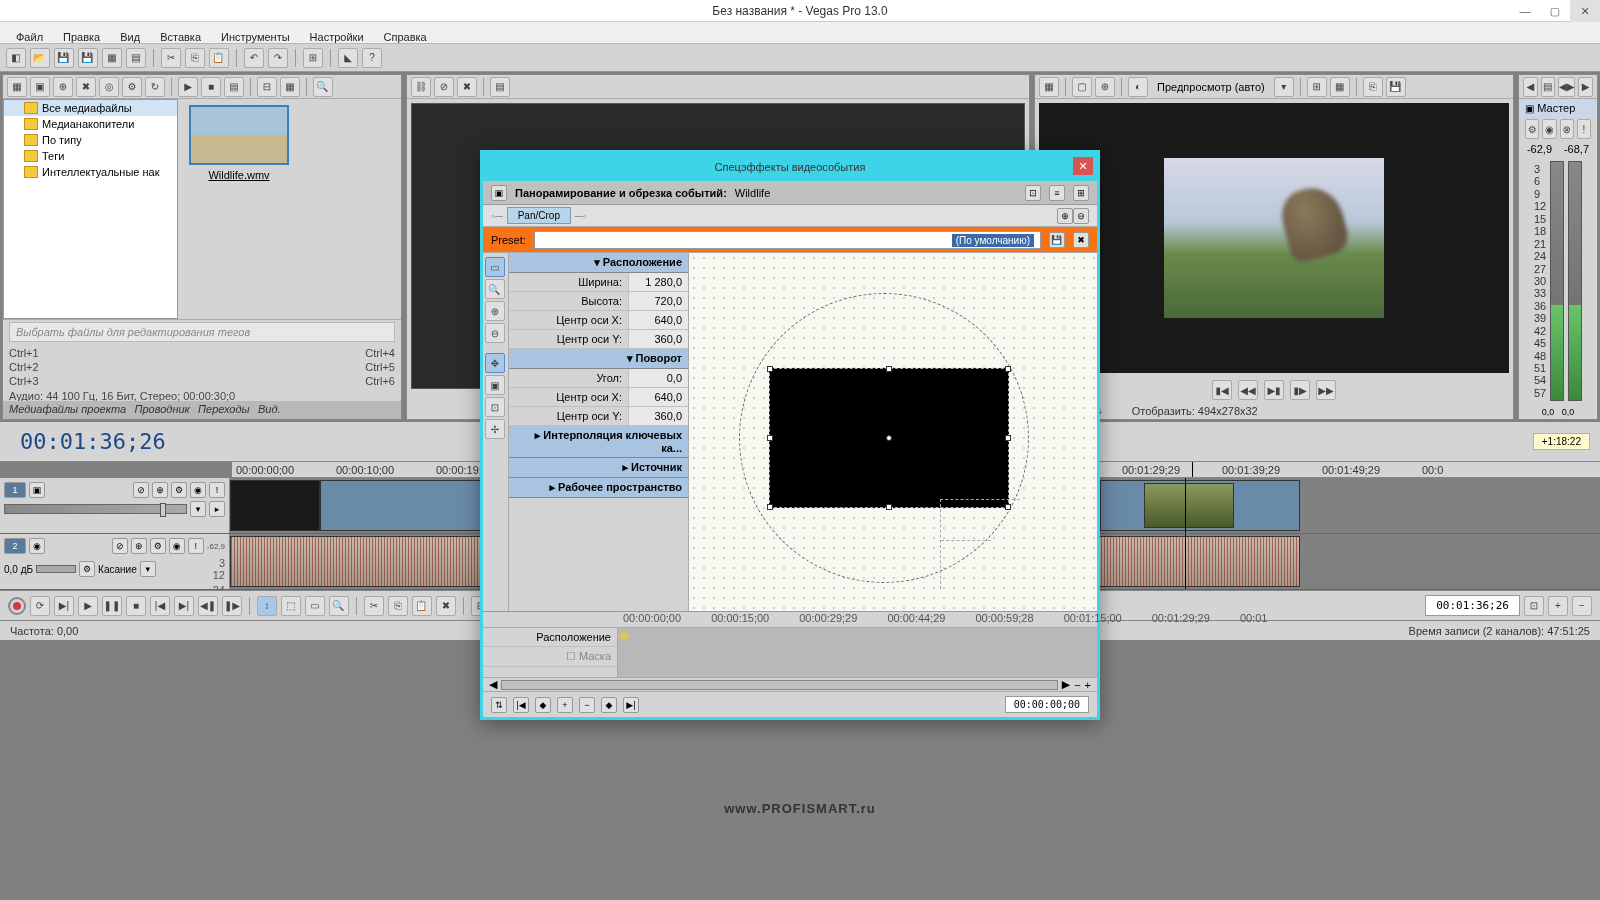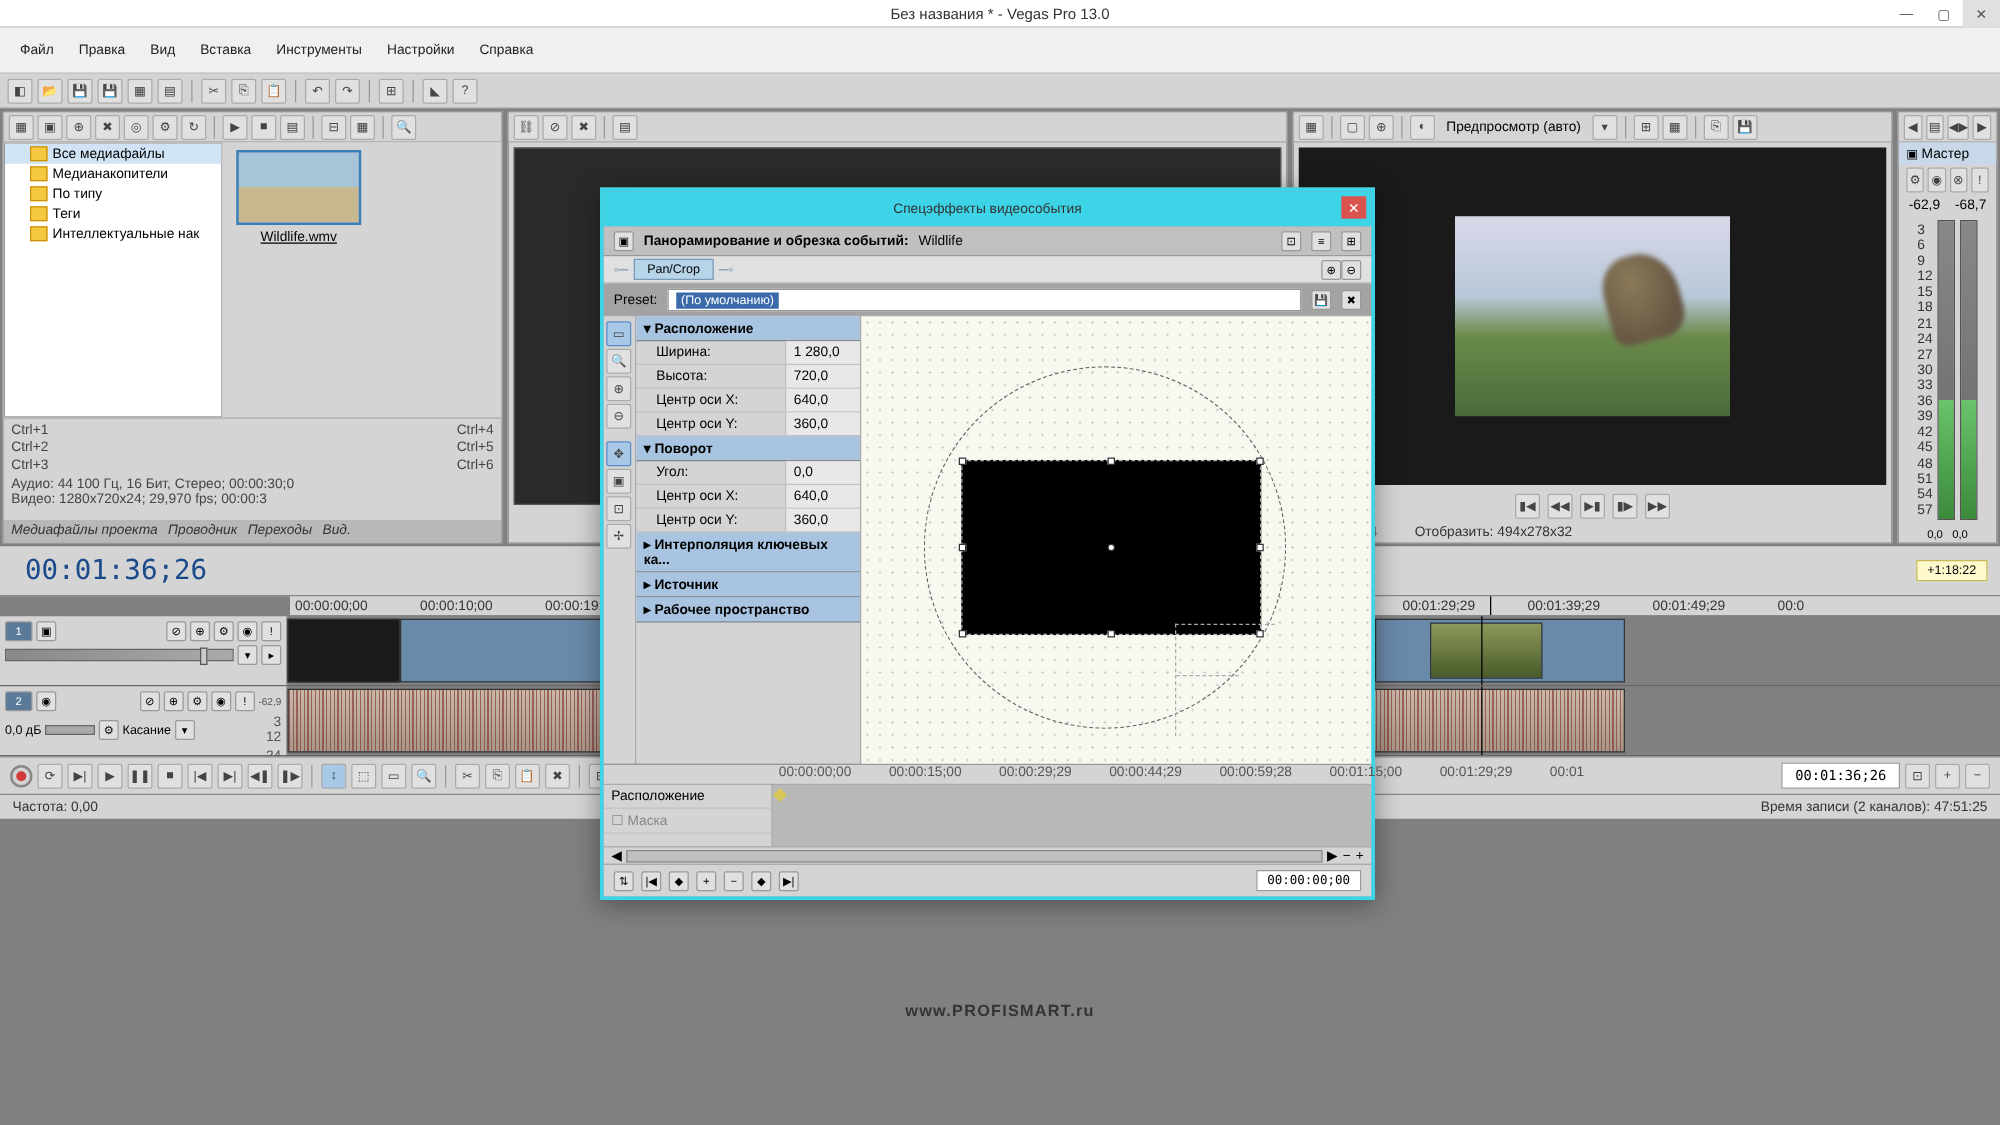--- a/index.html
+++ b/index.html
@@ -2,21 +2,21 @@
 <html><head>
 <meta charset="utf-8">
 <style>
 * { margin:0; padding:0; box-sizing:border-box; font-family:'Segoe UI',Tahoma,sans-serif; font-size:11px; }
 body { background:#808080; width:1600px; height:900px; overflow:hidden; position:relative; }
 .titlebar { height:22px; background:#fff; display:flex; align-items:center; justify-content:center; position:relative; border-bottom:1px solid #ccc; }
 .titlebar .caption { color:#333; font-size:12px; }
 .titlebar .winbtns { position:absolute; right:0; top:0; display:flex; }
 .titlebar .winbtns div { width:30px; height:22px; display:flex; align-items:center; justify-content:center; color:#555; cursor:pointer; }
 .titlebar .winbtns .close { background:#e0e0e0; }
-.menubar { height:22px; background:#f0f0f0; display:flex; align-items:center; padding:18px 8px; gap:4px; border-bottom:1px solid #b8b8b8; }
+.menubar { height:22px; background:#f0f0f0; display:flex; padding:6px 8px; gap:4px; border-bottom:1px solid #b8b8b8; }
 .menubar span { padding:3px 8px; color:#222; cursor:pointer; }
 .toolbar { height:28px; background:#d4d4d4; display:flex; align-items:center; padding:0 6px; gap:4px; border-bottom:1px solid #999; }
 .tbtn { width:20px; height:20px; background:#e0e0e0; border:1px solid #aaa; border-radius:2px; display:flex; align-items:center; justify-content:center; cursor:pointer; font-size:10px; color:#444; }
 .sep { width:1px; height:18px; background:#999; margin:0 3px; }
 .workspace { display:flex; height:350px; background:#808080; }
 .panel { background:#d4d4d4; border:1px solid #888; margin:2px; position:relative; display:flex; flex-direction:column; }
 .panel-media { width:400px; }
 .panel-fx { flex:1; }
 .panel-preview { width:480px; }
 .panel-master { width:80px; }
@@ -62,21 +62,21 @@
 .clip-video { background:#1a1a1a; }
 .clip-video2 { background:#6a8aaa; }
 .clip-audio { background:linear-gradient(180deg,#c8b8a8 0%,#a89888 100%); overflow:hidden; }
 .wave { position:absolute; inset:0; background:repeating-linear-gradient(90deg,#8a3a3a 0 1px,transparent 1px 3px); opacity:0.7; }
 .playhead { position:absolute; top:0; bottom:0; width:1px; background:#000; z-index:5; }
 .track.audio .track-head .levels { font-size:8px; color:#555; text-align:right; margin-left:auto; }
 .tl-foot { height:30px; background:#d4d4d4; display:flex; align-items:center; padding:0 8px; gap:4px; border-top:1px solid #888; }
 .status { height:20px; background:#d4d4d4; display:flex; align-items:center; padding:0 10px; font-size:10px; color:#333; justify-content:space-between; border-top:1px solid #888;}
 
 
-.modal { position:absolute; left:480px; top:150px; width:620px; height:570px; background:#a3a3a3; border:3px solid #3dd4e8; box-shadow:0 4px 20px rgba(0,0,0,.4); z-index:100; display:flex; flex-direction:column; }
+.modal { position:absolute; left:480px; top:150px; width:620px; height:570px; background:#f97316; border:3px solid #3dd4e8; box-shadow:0 4px 20px rgba(0,0,0,.4); z-index:100; display:flex; flex-direction:column;text-align:right; }
 .modal-title { height:28px; background:#3dd4e8; display:flex; align-items:center; justify-content:center; color:#333; font-size:12px; position:relative; }
 .modal-title .mclose { position:absolute; right:4px; top:4px; width:20px; height:18px; background:#d9534f; color:#fff; display:flex; align-items:center; justify-content:center; cursor:pointer; font-size:11px; }
 .modal-hdr { height:24px; background:#c0c0c0; display:flex; align-items:center; padding:0 8px; gap:8px; font-size:11px; border-bottom:1px solid #999; }
 .modal-hdr .bold { font-weight:bold; }
 .modal-chain { height:22px; background:#e0e0e0; display:flex; align-items:center; padding:0 8px; border-bottom:1px solid #aaa; }
 .chain-item { background:#b8d4e8; padding:2px 10px; border:1px solid #7a9ab8; font-size:10px; }
 .modal-preset { height:26px; display:flex; align-items:center; padding:0 8px; gap:8px; border-bottom:1px solid #aaa; }
 .preset-dd { flex:1; background:#fff; border:1px solid #999; padding:2px 6px; }
 .preset-dd span { background:#3a6aaa; color:#fff; padding:1px 4px; font-size:10px; }
 .modal-body { flex:1; display:flex; }
@@ -194,20 +194,21 @@
           </div>
       </div>
       <div class="media-thumbs">
         <div class="thumb">
           <div class="img"></div>
           <div class="name">Wildlife.wmv</div>
         </div>
       </div>
     </div>
     <div class="media-foot">
+      <div class="taghint">Выбрать файлы для редактирования тегов</div>
       <div class="ctrl-line">
           <span>Ctrl+1</span>
           <span>Ctrl+4</span>
         </div>
       <div class="ctrl-line">
           <span>Ctrl+2</span>
           <span>Ctrl+5</span>
         </div>
       <div class="ctrl-line">
           <span>Ctrl+3</span>

